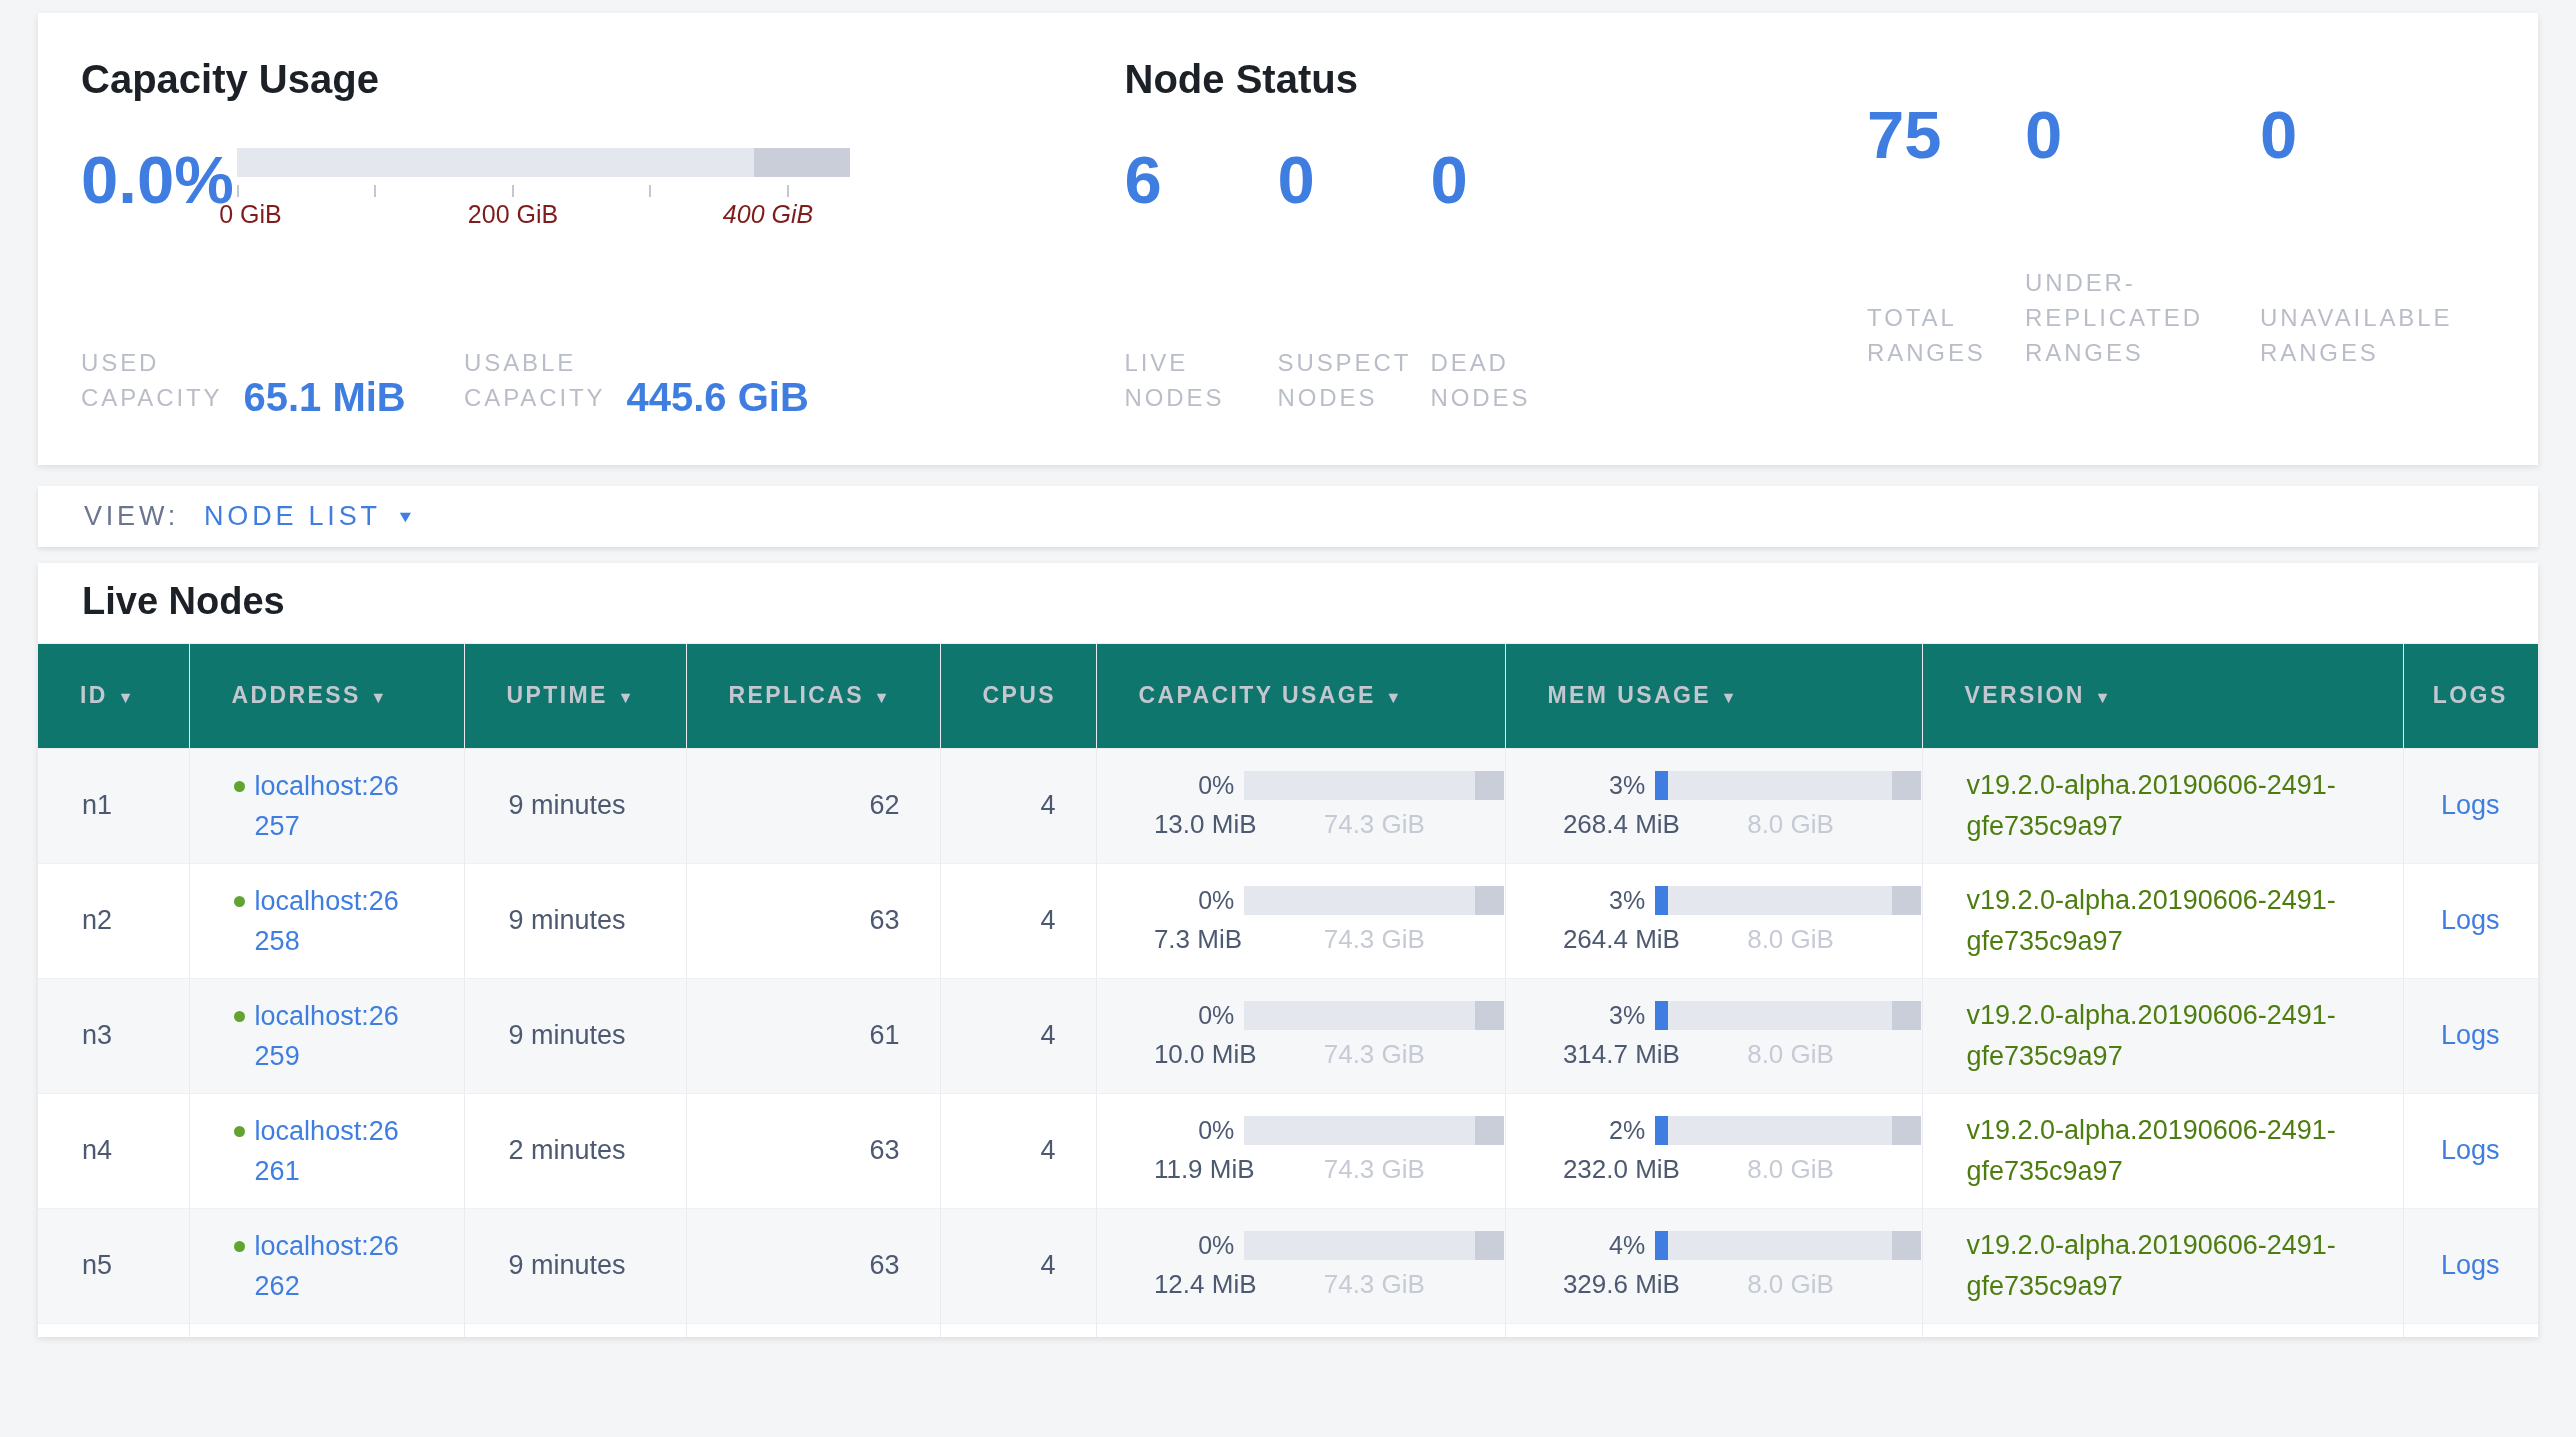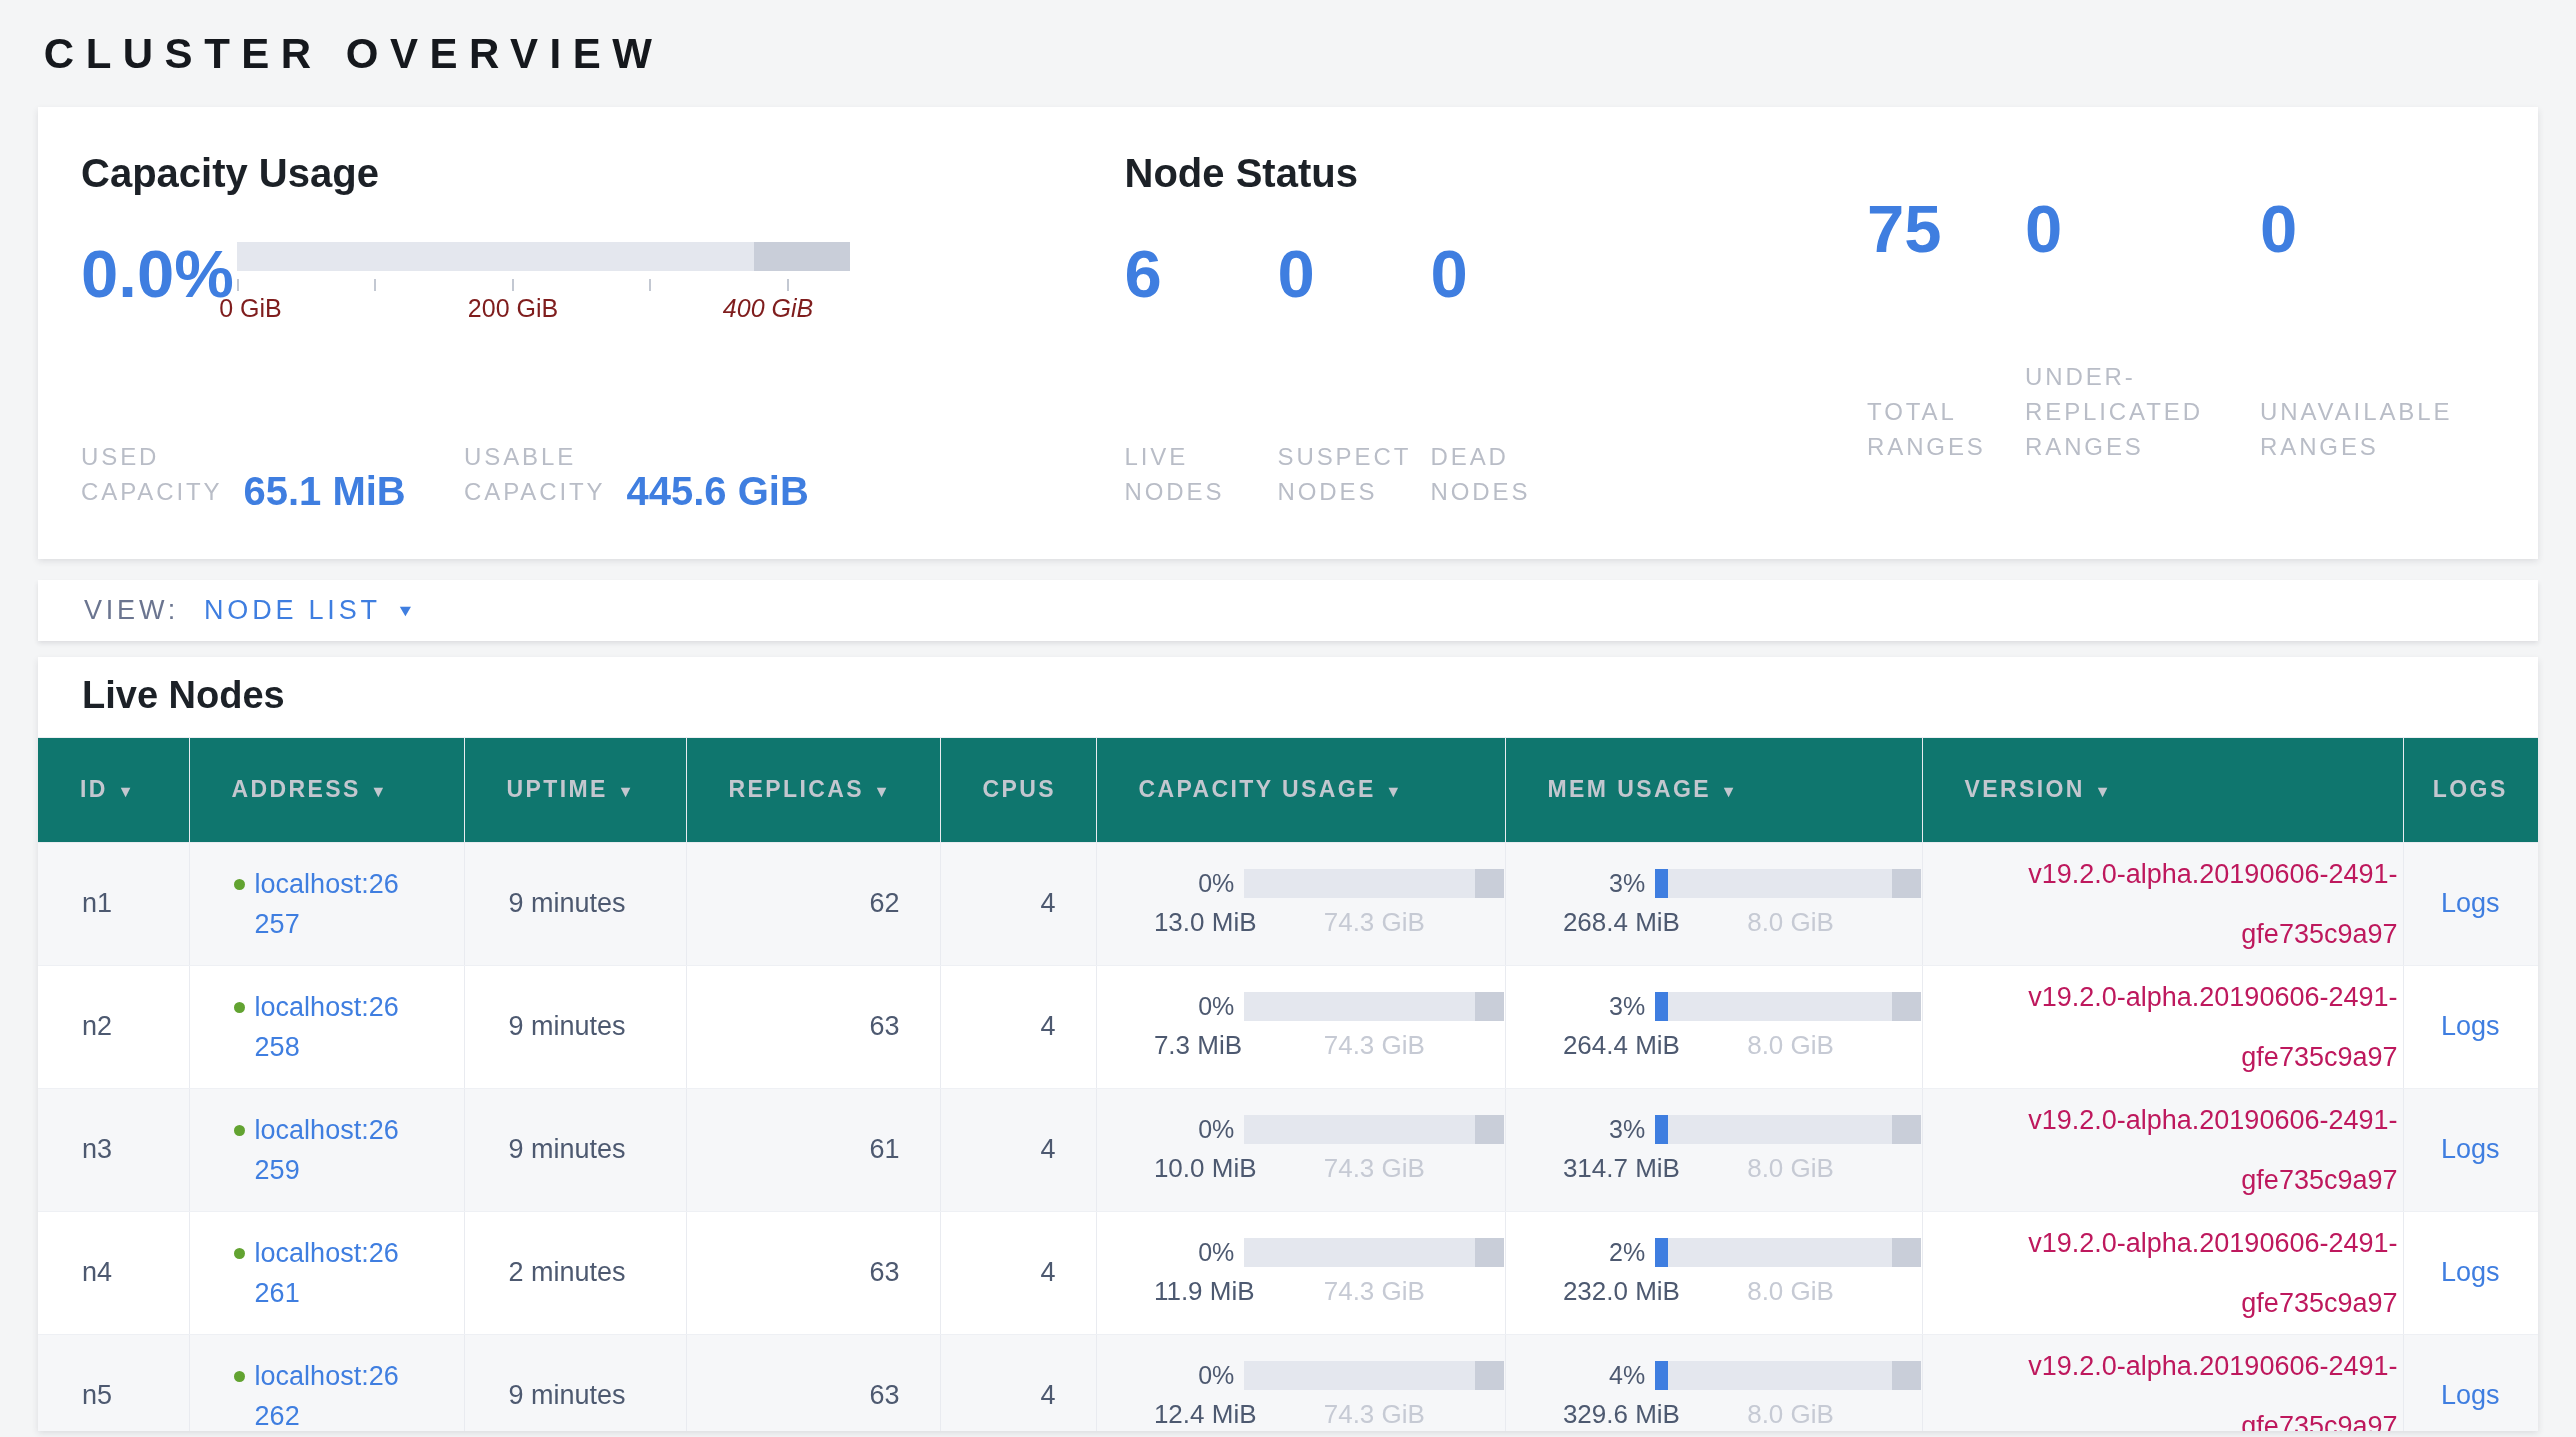--- a/index.html
+++ b/index.html
@@ -119,29 +119,28 @@
   .upct { width:84px; text-align:right; margin-right:9.6px; font-size:25px; color:#4d5970; }
   .minibar { position:relative; width:271px; height:29px; background:#e4e7ee; }
   .minibar-dark { position:absolute; right:0; top:0; height:100%; width:29px; background:#c9ced9; }
   .minibar-fill { position:absolute; left:0; top:0; height:100%; background:#3f7ee0; width:0; }
   .usage-bottom {
     width:271px; margin-top:9.6px;
     display:flex; justify-content:space-between; font-size:26px;
   }
   .u-used { color:#4d5970; }
   .u-total { color:#c6cad4; }
-  .version-text { line-height:60px; max-width:431px; color:#be185d;text-align:right; }
+  .version-text { line-height:41px; max-width:431px; color:#4d7c0f; }
   .partial-row td { height:14.4px; background:#fff; border-bottom:none; }
 </style>
 </head>
 <body>
 
 <div class="page">
 
-  <div class="page-title">CLUSTER OVERVIEW</div>
 
   <div class="overview-card">
 
     <div class="sec sec-cap">
       <div class="sec-title">Capacity Usage</div>
       <div class="sec-body">
         <div class="cap-flex">
           <div class="cap-pct">0.0%</div>
           <div class="cap-chart">
             <div class="cap-bar">

